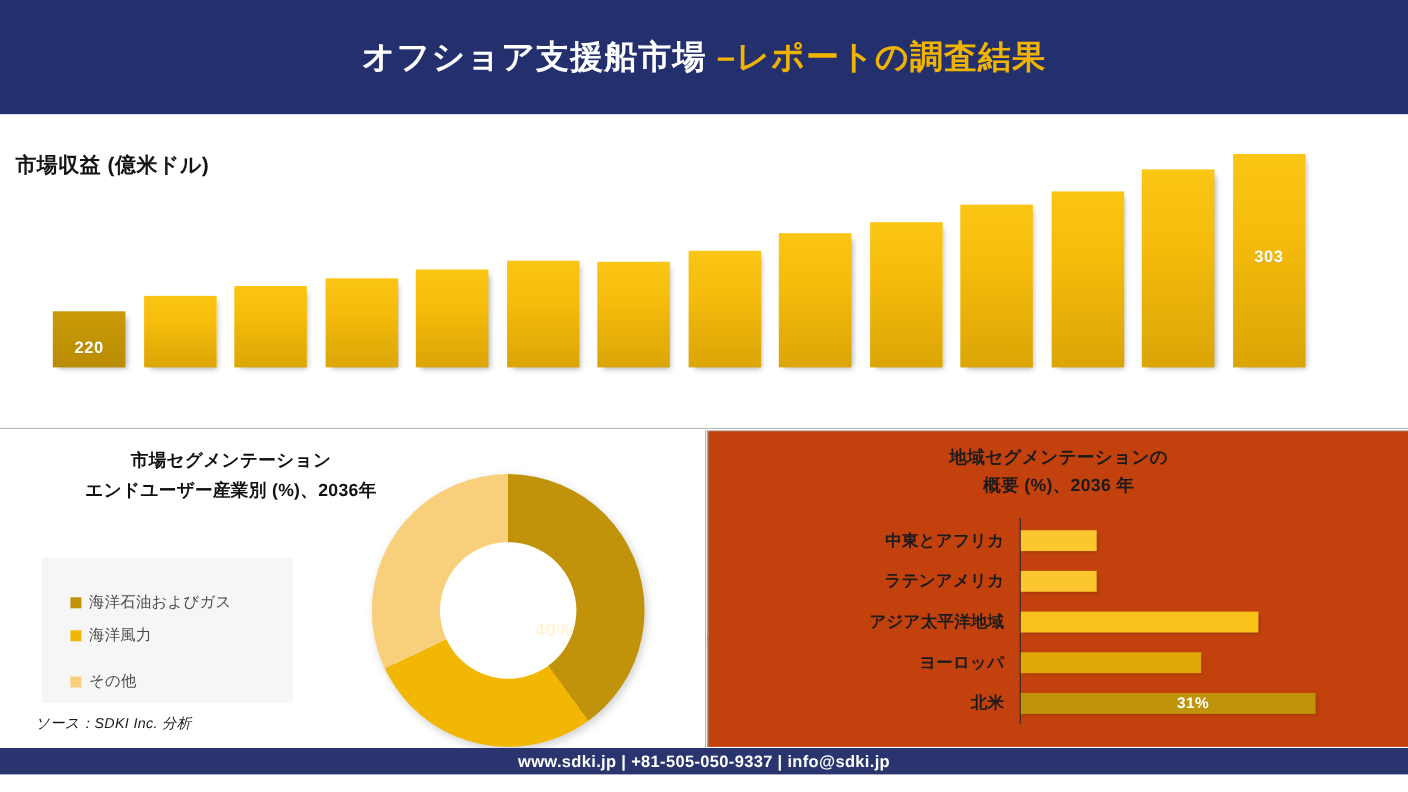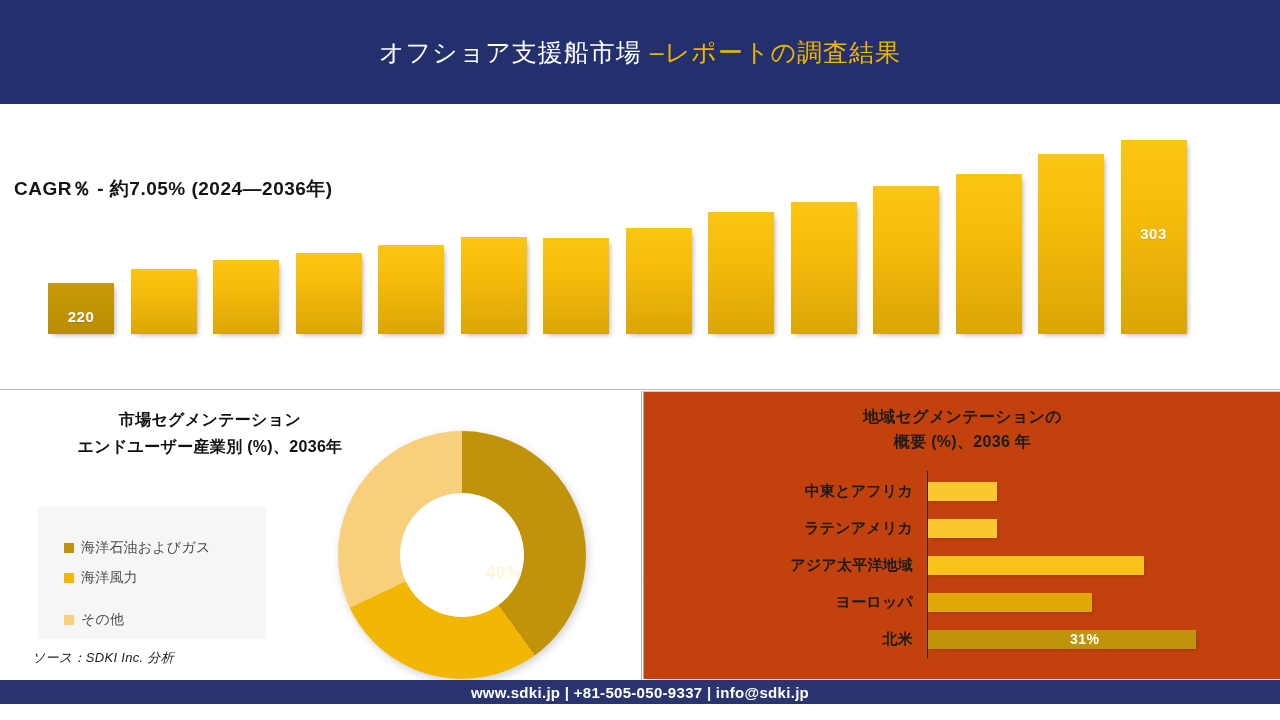--- a/index.html
+++ b/index.html
@@ -24,22 +24,22 @@
     position: absolute;
     left: 0; top: 0;
     width: 1280px;
     height: 104px;
     background: #23306d;
     display: flex;
     align-items: center;
     justify-content: center;
   }
   .header-inner {
-    font-size: 25px;
-    font-weight: normal;
+    font-size: 30px;
+    font-weight: bold;
     letter-spacing: 1px;
     white-space: nowrap;
   }
   .title-white { color: #ffffff; }
   .title-gold  { color: #f0b400; }
 
   
   .main-panel {
     position: absolute;
     left: 0; top: 104px;
@@ -280,21 +280,21 @@
 
 <div id="root">
 
   <div class="header">
     <div class="header-inner">
       <span class="title-white">オフショア支援船市場 </span><span class="title-gold">–レポートの調査結果</span>
     </div>
   </div>
 
   <div class="main-panel">
-    <div class="cap-line2">CAGR％ - 約7.05% (2024―2036年)</div>
+    <div class="cap-line1">市場収益 (億米ドル)</div>
     <div class="plot" id="main-plot">
         <div class="bar-slot" style="left: 8px;">
           <div class="bar first" style="height: 51px;"></div>
           <div class="bar-value" style="bottom: 9.5px;">220</div>
           <div class="xlabel">2023年</div>
         </div>
         <div class="bar-slot" style="left: 90.5px;">
           <div class="bar" style="height: 65px;"></div>
           <div class="xlabel">2024年</div>
         </div>

